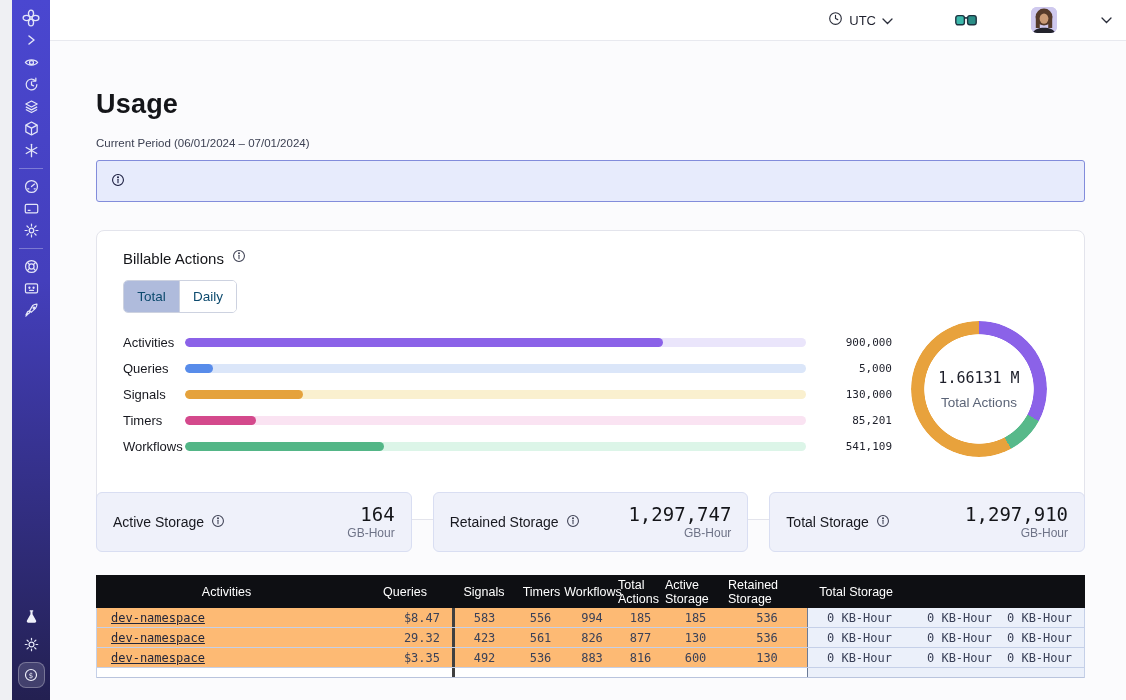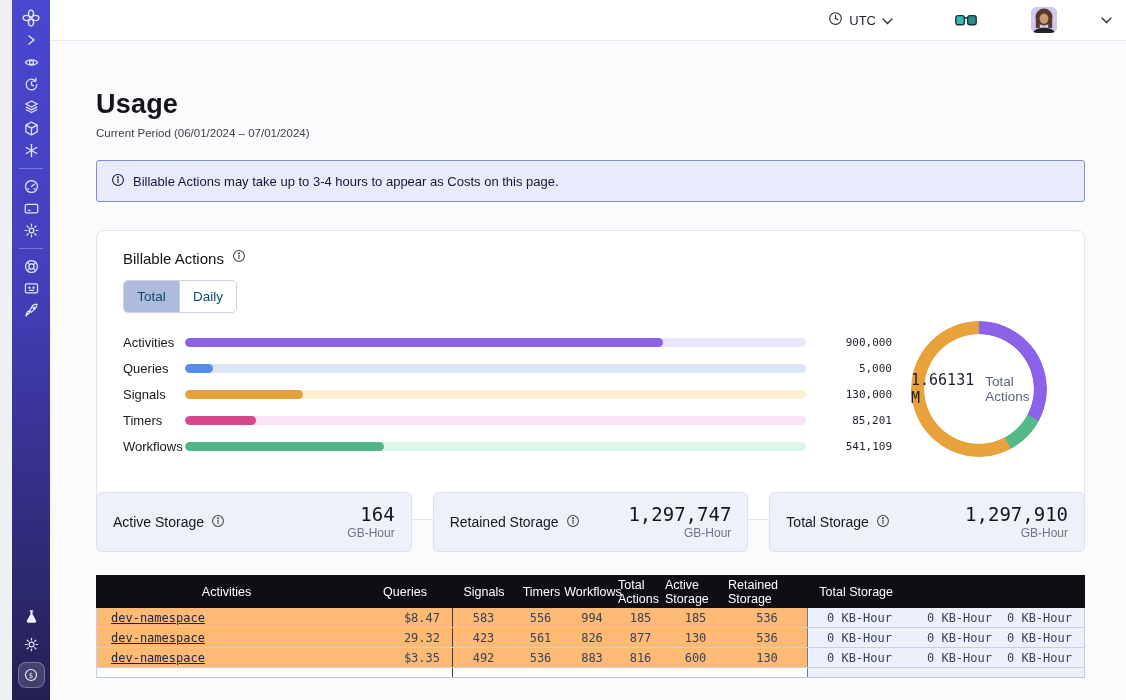--- a/index.html
+++ b/index.html
@@ -39,21 +39,21 @@
   .tz-label { font-size:13px; color:#1f212e; }
   .glasses-btn { margin-left:26px; cursor:pointer; display:flex; align-items:center; }
   .avatar { margin-left:18px; width:26px; height:26px; border-radius:6px; overflow:hidden; cursor:pointer; background:#cfc9ee; }
   .avatar-chevron { margin-left:8px; cursor:pointer; display:flex; align-items:center; }
 
   
   .main { position:absolute; left:50px; right:0; top:41px; bottom:0; background:#fbfbfd; }
 
   .page-header { position:absolute; left:46px; top:48px; width:1000px; }
   .page-title { font-size:27px; font-weight:600; letter-spacing:.2px; color:#141519; }
-  .page-subtitle { margin-top:7px; font-size:11.5px; color:#3c4052; }
+  .page-subtitle { margin-top:17px; font-size:11.5px; color:#3c4052; }
   .period-btn {
     position:absolute; right:-11px; top:4px; height:33px;
     background:#fff; border:1px solid #c7cbda; border-radius:5px;
     display:flex; align-items:center; gap:8px; padding:0 13px;
     font-size:13.5px; font-weight:500; color:#17181f; cursor:pointer;
   }
 
   .banner {
     position:absolute; left:46px; top:119px; width:989px; height:42px;
     background:#e7ebfc; border:1px solid #828cdb; border-radius:3px;
@@ -85,21 +85,21 @@
   .bar-fill { position:absolute; left:0; top:0; bottom:0; border-radius:5px; }
   .bar-value { width:72px; margin-left:14px; text-align:right; font-size:11px; color:#1d1f2a; flex:0 0 auto; }
 
   .donut-col { width:158px; margin-left:8px; display:flex; align-items:center; justify-content:center; margin-top:-10px; flex:0 0 auto; }
   .donut { position:relative; width:136px; height:136px; }
   .donut-ring {
     position:absolute; inset:0; border-radius:50%;
     -webkit-mask:radial-gradient(closest-side, transparent 80%, #000 81%);
     mask:radial-gradient(closest-side, transparent 80%, #000 81%);
   }
-  .donut-center { position:absolute; inset:0; display:flex; flex-direction:row; align-items:center; justify-content:center; gap:8px; }
+  .donut-center { position:absolute; inset:0; display:flex; flex-direction:column; align-items:center; justify-content:center; gap:8px; }
   .donut-value { font-size:15px; color:#1d1f2a; }
   .donut-label { font-size:13.5px; color:#5b6477; }
 
   
   .storage-row { position:absolute; left:46px; top:451px; width:989px; height:60px; display:flex; gap:21px; }
   .storage-card {
     flex:1 1 0; background:#eff1fa; border:1px solid #d9def2; border-radius:6px;
     display:flex; align-items:center; justify-content:space-between; padding:0 16px;
   }
   .storage-label { display:flex; align-items:center; gap:7px; font-size:14px; color:#17181f; }
@@ -114,21 +114,21 @@
     grid-template-columns:1fr 96px 62px 53px 50px 47px 63px 80px 97px 100px 80px;
   }
   .t-head { background:#0e0f13; height:33px; color:#fff; font-size:12.5px; }
   .t-row { height:20px; background:#fdba74; border-bottom:1px solid #c5d0e8; font-size:12px; color:#3a4158; font-family:"DejaVu Sans Mono", monospace; }
   .t-body { border-left:1px solid #c5d0e8; border-right:1px solid #c5d0e8; }
   .t-sliver { height:10px; background:#fff; border-bottom:1px solid #b9c4dd; }
   .c { display:flex; align-items:center; min-width:0; }
   .c-left { justify-content:flex-start; padding-left:14px; }
   .c-right { justify-content:flex-end; padding-right:12px; }
   .c-center { justify-content:center; }
-  .b-act { border-left:1px solid #404040; }
+  .b-act { border-left:3px solid #404040; }
   .b-sto { border-left:1px solid #6b7a95; }
   .sto-cell { background:#ebf0fa; }
   .ns-link { color:#23263a; text-decoration:underline; cursor:pointer; }
 </style>
 </head>
 <body>
 
 <nav class="sidebar">
   <div class="nav-icon">
     <svg width="20" height="20" viewBox="0 0 18 18" fill="none" stroke="#e4e6f8" stroke-width="1.2">
@@ -297,21 +297,20 @@
   </div>
 
   <div class="banner">
     <span>
       <svg width="14" height="14" viewBox="0 0 16 16" fill="none" stroke="#15173a" stroke-width="1.2" stroke-linecap="round">
         <circle cx="8" cy="8" r="6.2"></circle>
         <line x1="8" y1="7.2" x2="8" y2="11.2"></line>
         <circle cx="8" cy="4.9" r="0.5" fill="#15173a"></circle>
       </svg>
     </span>
-    <span>Billable Actions may take up to 3-4 hours to appear as Costs on this page.</span>
   </div>
 
   <section class="card">
     <div class="card-title-row">
       <span class="card-title">Billable Actions</span>
       <span>
         <svg width="14" height="14" viewBox="0 0 16 16" fill="none" stroke="#3c3f52" stroke-width="1.2" stroke-linecap="round">
           <circle cx="8" cy="8" r="6.2"></circle>
           <line x1="8" y1="7.2" x2="8" y2="11.2"></line>
           <circle cx="8" cy="4.9" r="0.5" fill="#3c3f52"></circle>

